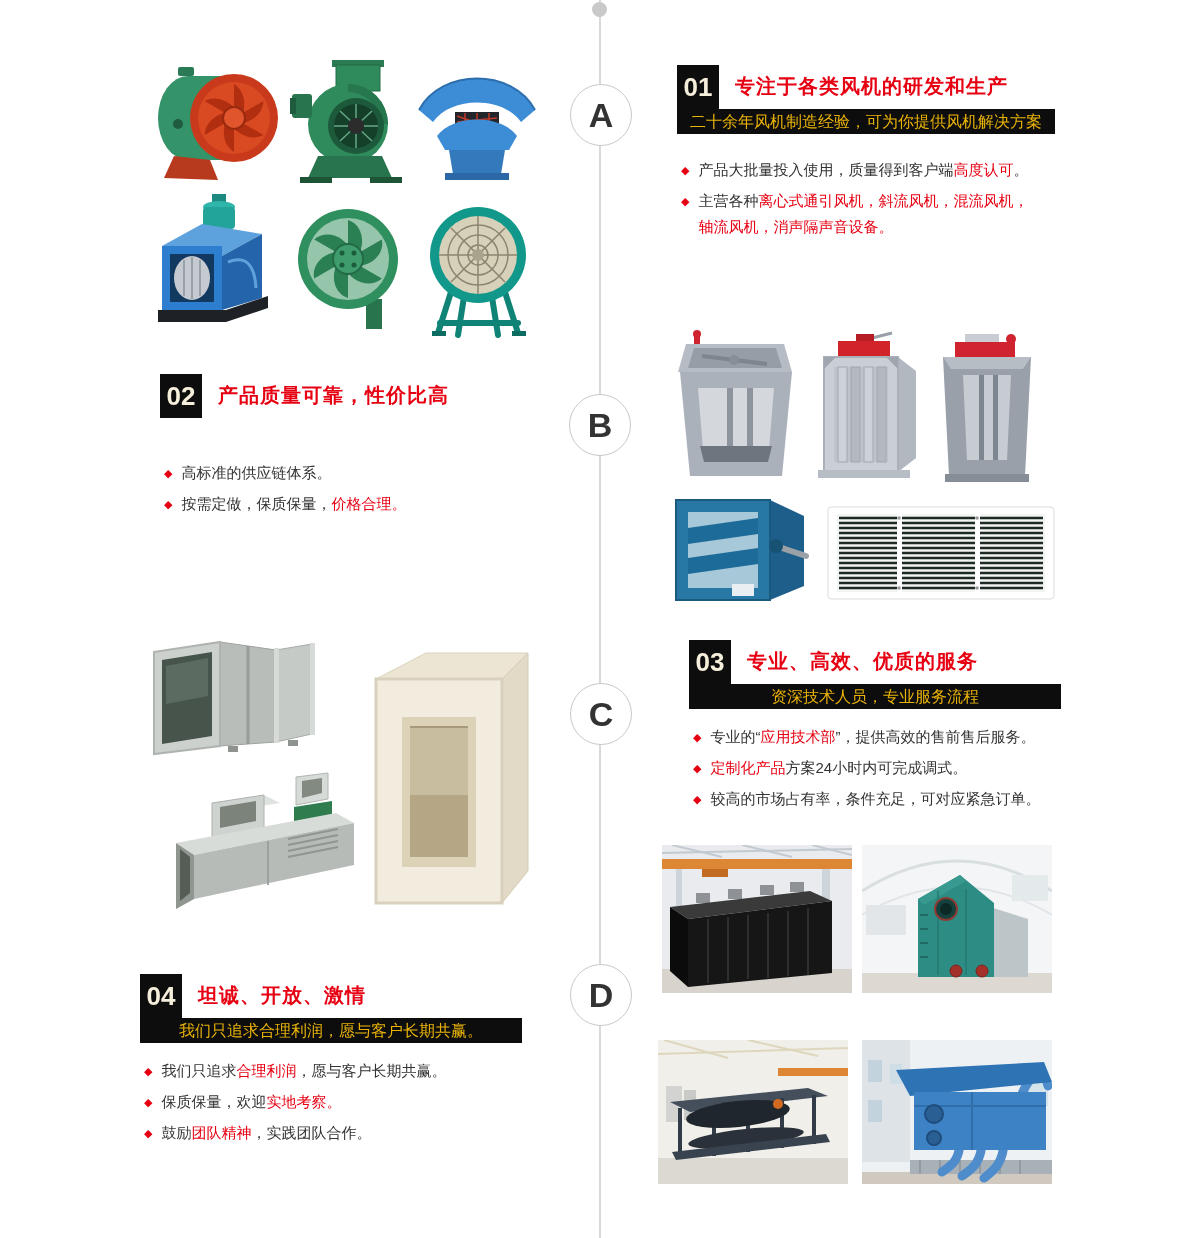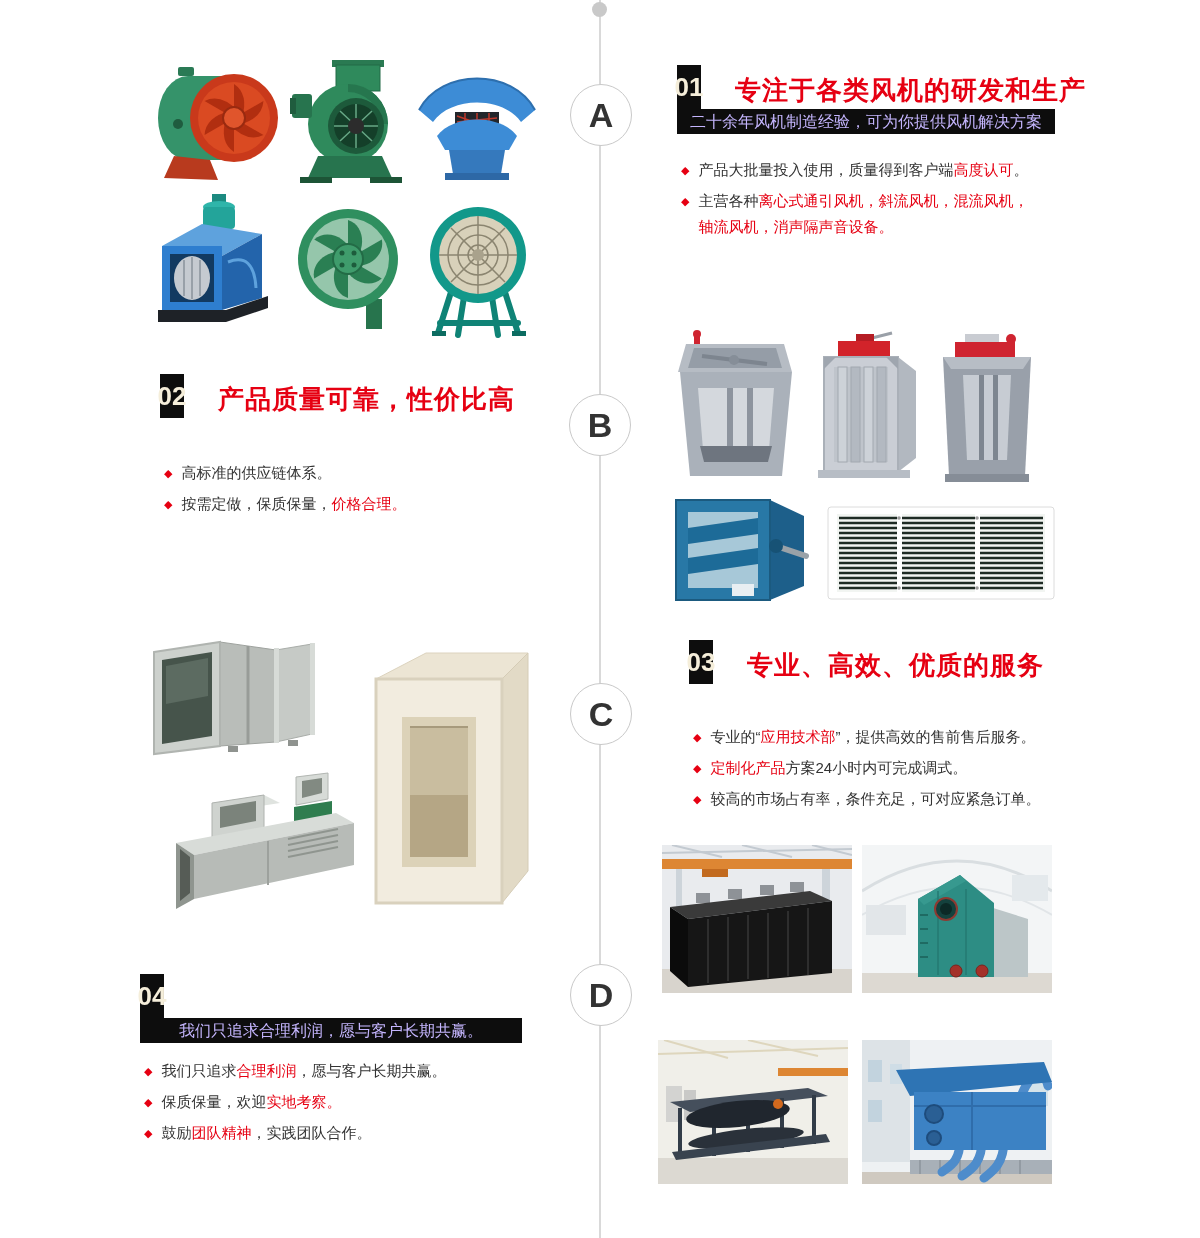--- a/index.html
+++ b/index.html
@@ -14,25 +14,25 @@
   
   .vline{position:absolute;left:599px;top:0;width:2px;height:1238px;background:var(--timelineLine);}
   .vdot{position:absolute;left:592px;top:2px;width:15px;height:15px;border-radius:50%;background:#c9c9c9;}
   .tl-circle{position:absolute;width:62px;height:62px;border-radius:50%;background:#fff;
     border:1px solid var(--circleBorder);display:flex;align-items:center;justify-content:center;
     font-weight:bold;font-size:34px;color:var(--circleLetter);z-index:3;}
 
   
   .section{position:absolute;z-index:2;}
   .hdr{position:relative;height:70px;}
-  .num{position:absolute;left:0;top:0;width:24px;height:44px;background:var(--barBg);
+  .num{position:absolute;left:0;top:0;width:42px;height:44px;background:var(--barBg);
     color:#f5eeda;font-weight:bold;font-size:26px;display:flex;align-items:center;justify-content:center;z-index:2;}
-  .ttl{position:absolute;left:58px;top:8px;font-weight:bold;font-size:26px;letter-spacing:1px;color:var(--accent);white-space:nowrap;}
+  .ttl{position:absolute;left:58px;top:8px;font-weight:bold;font-size:20px;letter-spacing:1px;color:var(--accent);white-space:nowrap;}
   .bar{position:absolute;left:0;top:44px;height:25px;line-height:25px;background:var(--barBg);
-    color:#c4b5fd;font-size:16px;text-align:center;white-space:nowrap;}
+    color:#eab308;font-size:16px;text-align:center;white-space:nowrap;}
   .bullets{position:absolute;left:4px;list-style:none;}
   .bullet{display:flex;align-items:flex-start;margin-bottom:5px;line-height:26px;font-size:15px;color:var(--text);}
   .diamond{color:var(--accent);font-size:11px;line-height:26px;margin-right:9px;flex:0 0 auto;}
   .bullet-text{display:block;}
   .red{color:var(--accent);}
   .w335 .bullet-text{max-width:338px;}
 
   .photo{position:absolute;z-index:1;}
   .photo svg{display:block;width:100%;height:100%;}
 </style>
@@ -88,40 +88,42 @@
           <span class="diamond">◆</span>
           <span class="bullet-text"><span>按需定做，保质保量，</span><span class="red">价格合理。</span></span>
         </li>
       </ul>
   </div>
 
   <div class="section" style="left:677px;top:640px;width:480px;margin-left:12px;">
     <div class="hdr">
       <div class="num">03</div>
       <div class="ttl">专业、高效、优质的服务</div>
+      <div class="bar" style="width:372px;">资深技术人员，专业服务流程</div>
     </div>
     <ul class="bullets" style="top:84px;">
         <li class="bullet">
           <span class="diamond">◆</span>
           <span class="bullet-text"><span>专业的“</span><span class="red">应用技术部</span><span>”，提供高效的售前售后服务。</span></span>
         </li>
         <li class="bullet">
           <span class="diamond">◆</span>
           <span class="bullet-text"><span class="red">定制化产品</span><span>方案24小时内可完成调式。</span></span>
         </li>
         <li class="bullet">
           <span class="diamond">◆</span>
           <span class="bullet-text"><span>较高的市场占有率，条件充足，可对应紧急订单。</span></span>
         </li>
       </ul>
   </div>
 
   <div class="section" style="left:140px;top:974px;width:440px;">
     <div class="hdr">
       <div class="num">04</div>
+      <div class="ttl">坦诚、开放、激情</div>
       <div class="bar" style="width:382px;">我们只追求合理利润，愿与客户长期共赢。</div>
     </div>
     <ul class="bullets" style="top:84px;">
         <li class="bullet">
           <span class="diamond">◆</span>
           <span class="bullet-text"><span>我们只追求</span><span class="red">合理利润</span><span>，愿与客户长期共赢。</span></span>
         </li>
         <li class="bullet">
           <span class="diamond">◆</span>
           <span class="bullet-text"><span>保质保量，欢迎</span><span class="red">实地考察。</span></span>

